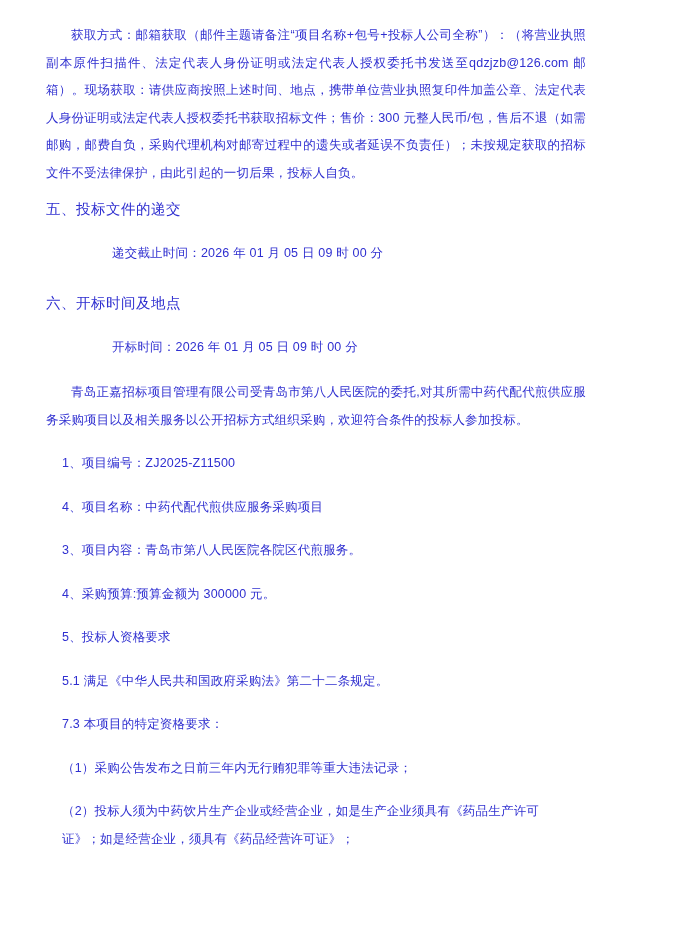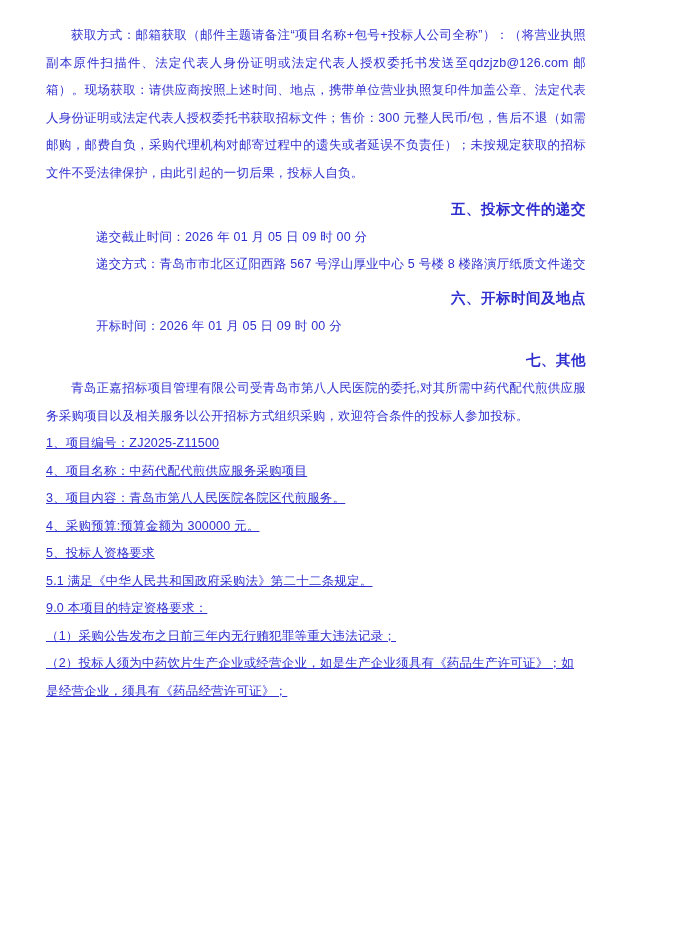--- a/index.html
+++ b/index.html
@@ -27,39 +27,37 @@
     text-align: justify;
     text-justify: inter-ideograph;
     margin: 0;
     letter-spacing: 0.2px;
   }
   .indent2 {
     text-indent: 25px;
   }
   .heading {
     font-size: 14.5px;
-    font-weight: bold;
+    font-weight: normal;
     line-height: 30px;
     margin: 3px 0 0 0;
     letter-spacing: 0.5px;
-    text-align: right;
   }
   .sub {
     font-size: 12.5px;
     line-height: 27px;
-    margin: 0;
+    margin: 16px;
     padding-left: 50px;
     letter-spacing: 0.2px;
   }
   .item {
     font-size: 12.5px;
     line-height: 27.5px;
-    margin: 0;
+    margin: 16px;
     letter-spacing: 0.2px;
-    text-decoration: underline;
   }
   .body-para {
     font-size: 12.5px;
     line-height: 27.5px;
     margin: 0;
     text-indent: 25px;
     text-align: justify;
     text-justify: inter-ideograph;
     letter-spacing: 0.2px;
   }
@@ -70,36 +68,34 @@
 <body>
 
 <div class="page">
 
   <p class="para indent2">获取方式：邮箱获取（邮件主题请备注“项目名称+包号+投标人公司全称”）：（将营业执照副本原件扫描件、法定代表人身份证明或法定代表人授权委托书发送至qdzjzb@126.com 邮箱）。现场获取：请供应商按照上述时间、地点，携带单位营业执照复印件加盖公章、法定代表人身份证明或法定代表人授权委托书获取招标文件；售价：300 元整人民币/包，售后不退（如需邮购，邮费自负，采购代理机构对邮寄过程中的遗失或者延误不负责任）；未按规定获取的招标文件不受法律保护，由此引起的一切后果，投标人自负。</p>
 
   <div class="spacer-sm"></div>
 
   <h2 class="heading">五、投标文件的递交</h2>
   <p class="sub">递交截止时间：2026 年 01 月 05 日 09 时 00 分</p>
-  <p class="sub">递交方式：青岛市市北区辽阳西路 567 号浮山厚业中心 5 号楼 8 楼路演厅纸质文件递交</p>
 
   <div class="spacer-xs"></div>
 
   <h2 class="heading">六、开标时间及地点</h2>
   <p class="sub">开标时间：2026 年 01 月 05 日 09 时 00 分</p>
 
   <div class="spacer-xs"></div>
 
-  <h2 class="heading">七、其他</h2>
 
   <p class="body-para">青岛正嘉招标项目管理有限公司受青岛市第八人民医院的委托,对其所需中药代配代煎供应服务采购项目以及相关服务以公开招标方式组织采购，欢迎符合条件的投标人参加投标。</p>
 
   <p class="item">1、项目编号：ZJ2025-Z11500</p>
   <p class="item">4、项目名称：中药代配代煎供应服务采购项目</p>
   <p class="item">3、项目内容：青岛市第八人民医院各院区代煎服务。</p>
   <p class="item">4、采购预算:预算金额为 300000 元。</p>
   <p class="item">5、投标人资格要求</p>
   <p class="item">5.1 满足《中华人民共和国政府采购法》第二十二条规定。</p>
-  <p class="item">9.0 本项目的特定资格要求：</p>
+  <p class="item">7.3 本项目的特定资格要求：</p>
   <p class="item">（1）采购公告发布之日前三年内无行贿犯罪等重大违法记录；</p>
   <p class="item">（2）投标人须为中药饮片生产企业或经营企业，如是生产企业须具有《药品生产许可证》；如是经营企业，须具有《药品经营许可证》；</p>
 
 </div>
 
 </body></html>

